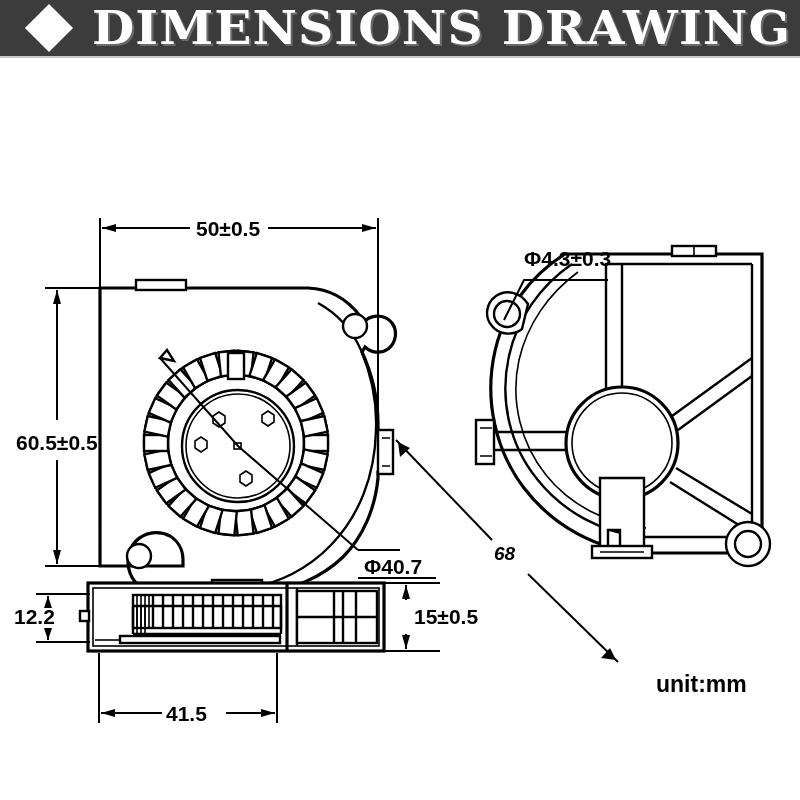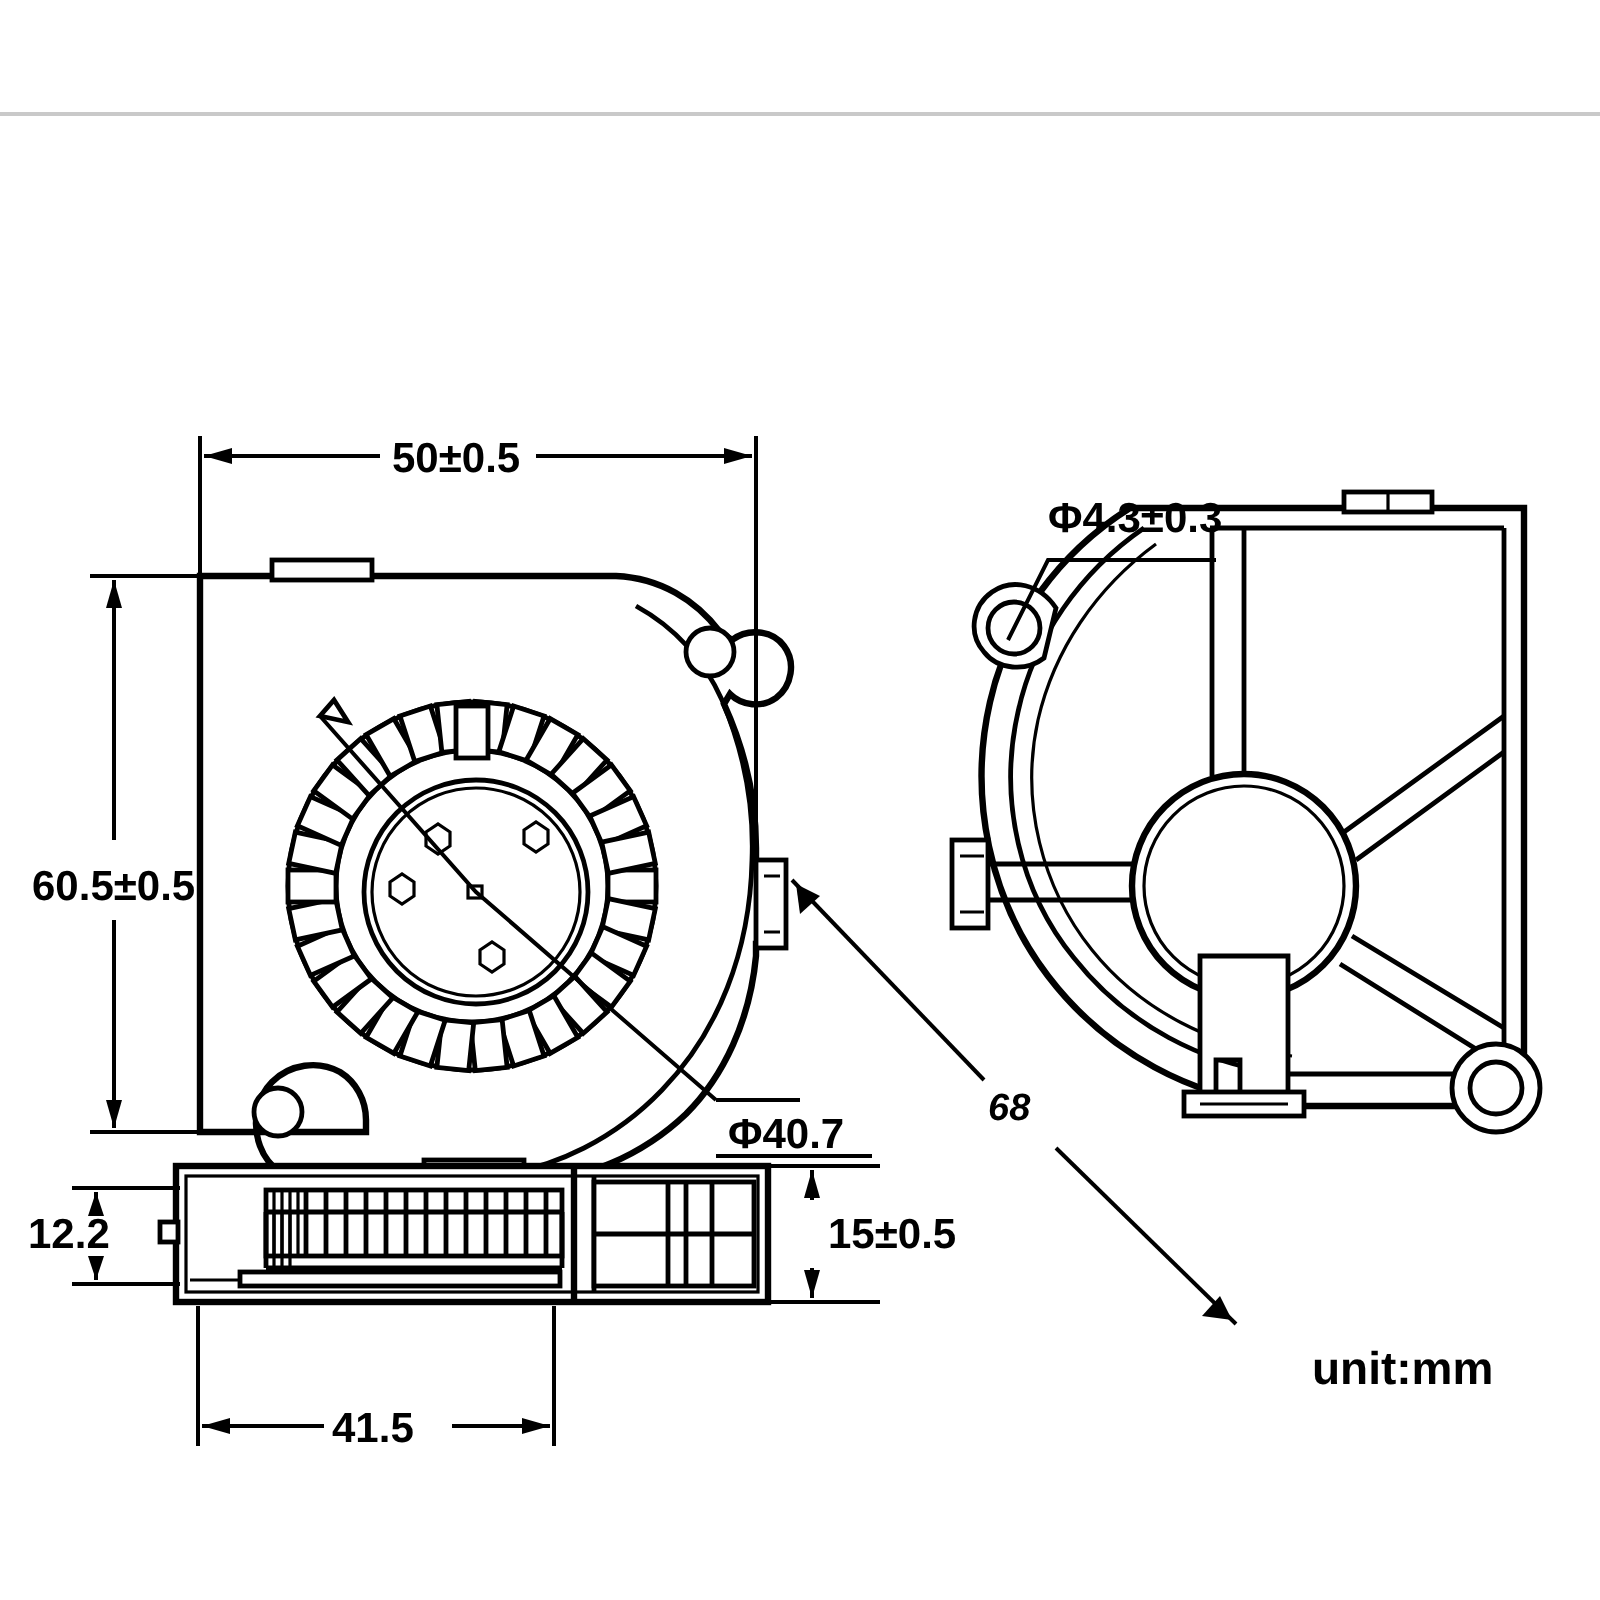--- a/index.html
+++ b/index.html
@@ -79,20 +79,24 @@
   .ln-med  { stroke-width: 2.4; }
   .ln-thick{ stroke-width: 3.2; }
   .ln-dim  { stroke-width: 2.0; }
   .fill-w  { fill: #ffffff; }
 </style>
 </head>
 <body>
 
 <div id="page">
 
+  <div id="banner">
+    <div id="banner-diamond"></div>
+    <div id="banner-title">DIMENSIONS DRAWING</div>
+  </div>
   <div id="banner-underline"></div>
 
   <svg id="drawing" viewBox="0 0 800 742">
 
     <g>
 
       <path class="ln ln-thick fill-w" d="M 100 230
                L 308 230
                C 330 231 348 242 360 258
                L 366 262

